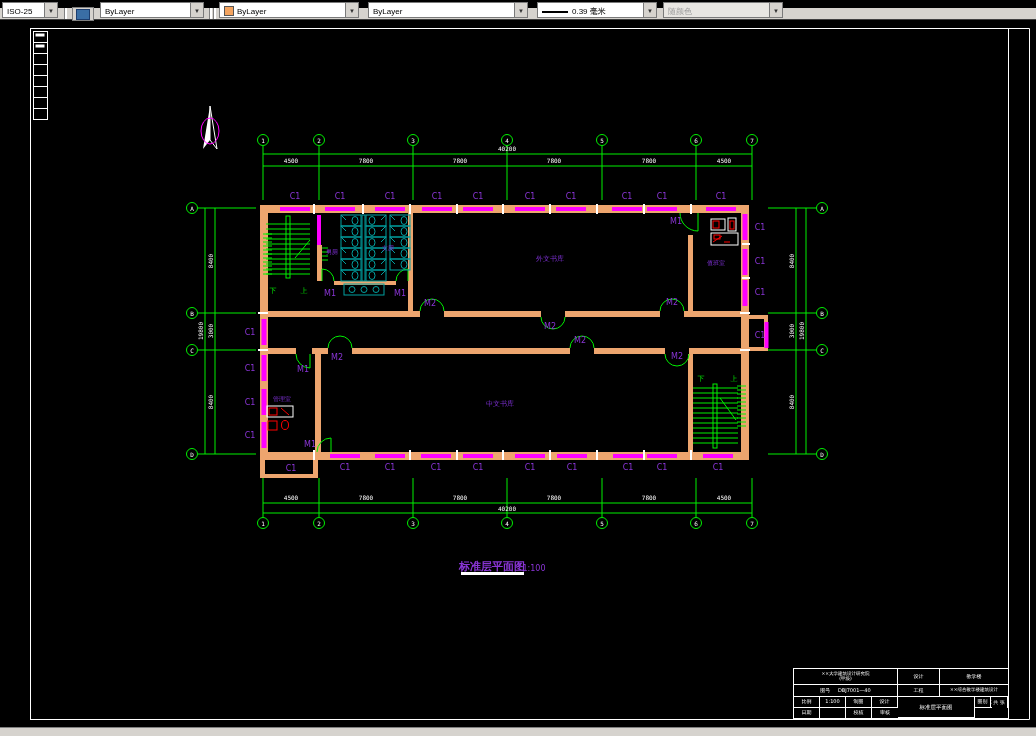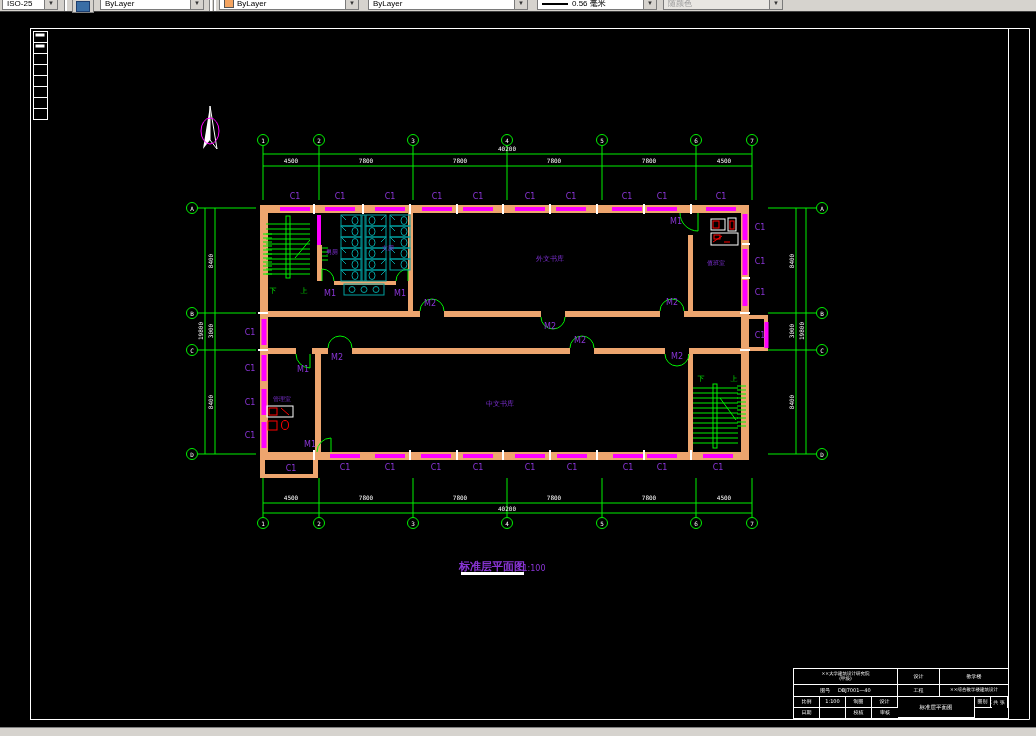--- a/index.html
+++ b/index.html
@@ -1,19 +1,19 @@
 <!DOCTYPE html>
 <html><head>
 <meta charset="utf-8">
 <style>
   html,body{margin:0;padding:0;background:#000;}
   #app{position:relative;width:1036px;height:736px;background:#000;overflow:hidden;
        font-family:"DejaVu Sans",sans-serif;}
   
-  .tb{position:absolute;left:0;top:0;width:1036px;height:11px;background:#d6d3ce;border-bottom:1px solid #404040;}
+  .tb{position:absolute;left:0;top:8px;width:1036px;height:11px;background:#d6d3ce;border-bottom:1px solid #404040;}
   .cb{position:absolute;top:-6px;height:16px;background:#fff;border:1px solid #7a7a7a;
       font-size:8px;line-height:17px;color:#000;padding-left:4px;box-sizing:border-box;
       font-family:"Liberation Sans",sans-serif;white-space:nowrap;overflow:hidden;}
   .cb .dd{position:absolute;right:0;top:0;bottom:0;width:12px;background:#d6d3ce;
       border-left:1px solid #7a7a7a;font-size:6px;text-align:center;line-height:16px;color:#333;}
   .cb.dis{background:#e8e6e2;color:#9a9a9a;}
   .sep{position:absolute;top:0;width:2px;height:11px;background:#fff;border-left:1px solid #808080;}
   .tbtn{position:absolute;top:-1px;width:20px;height:12px;background:#d6d3ce;border:1px solid #808080;}
   .tbtn .ic{position:absolute;left:3px;top:1px;width:12px;height:9px;background:#3a6ea5;border:1px solid #1c3d6e;}
   .sw{display:inline-block;width:8px;height:8px;background:#f4a460;border:1px solid #555;
@@ -67,21 +67,21 @@
     <div class="sep" style="left:213px;"></div>
     <div class="cb" style="left:219px;width:140px;">
       <span class="sw"></span><span>ByLayer</span>
       <span class="dd">▼</span>
     </div>
     <div class="cb" style="left:368px;width:160px;">
       <span>ByLayer</span>
       <span class="dd">▼</span>
     </div>
     <div class="cb" style="left:537px;width:120px;">
-      <span class="lwline"></span><span>0.56 毫米</span>
+      <span class="lwline"></span><span>0.39 毫米</span>
       <span class="dd">▼</span>
     </div>
     <div class="cb dis" style="left:663px;width:120px;">
       <span>随颜色</span>
       <span class="dd">▼</span>
     </div>
   </div>
 
   <svg width="1036" height="736" viewBox="0 0 1036 736">
 

